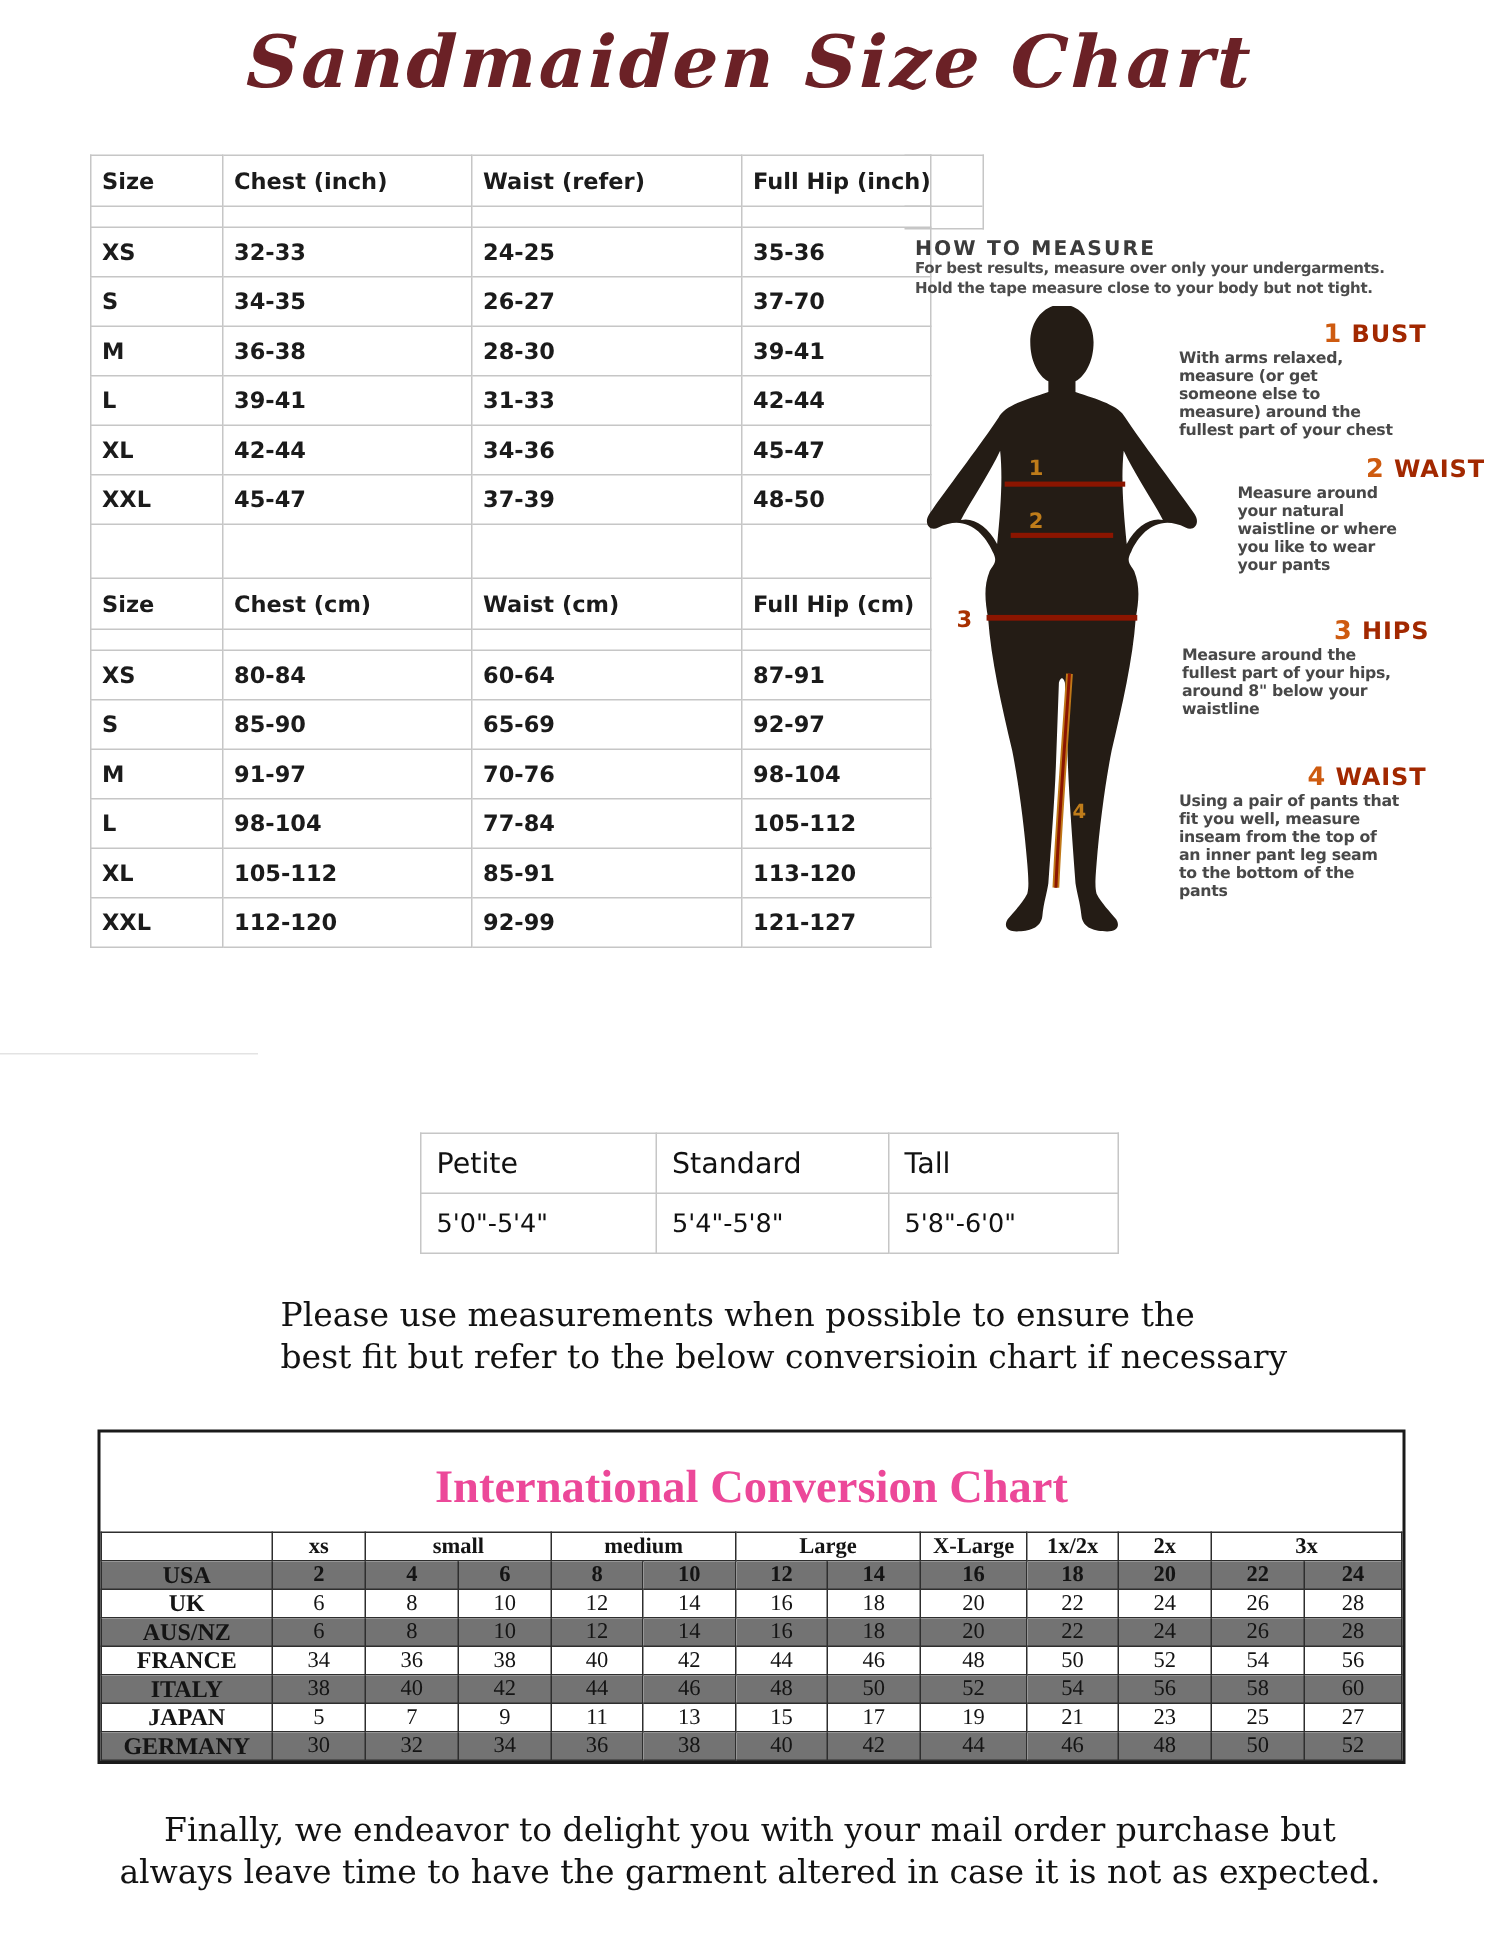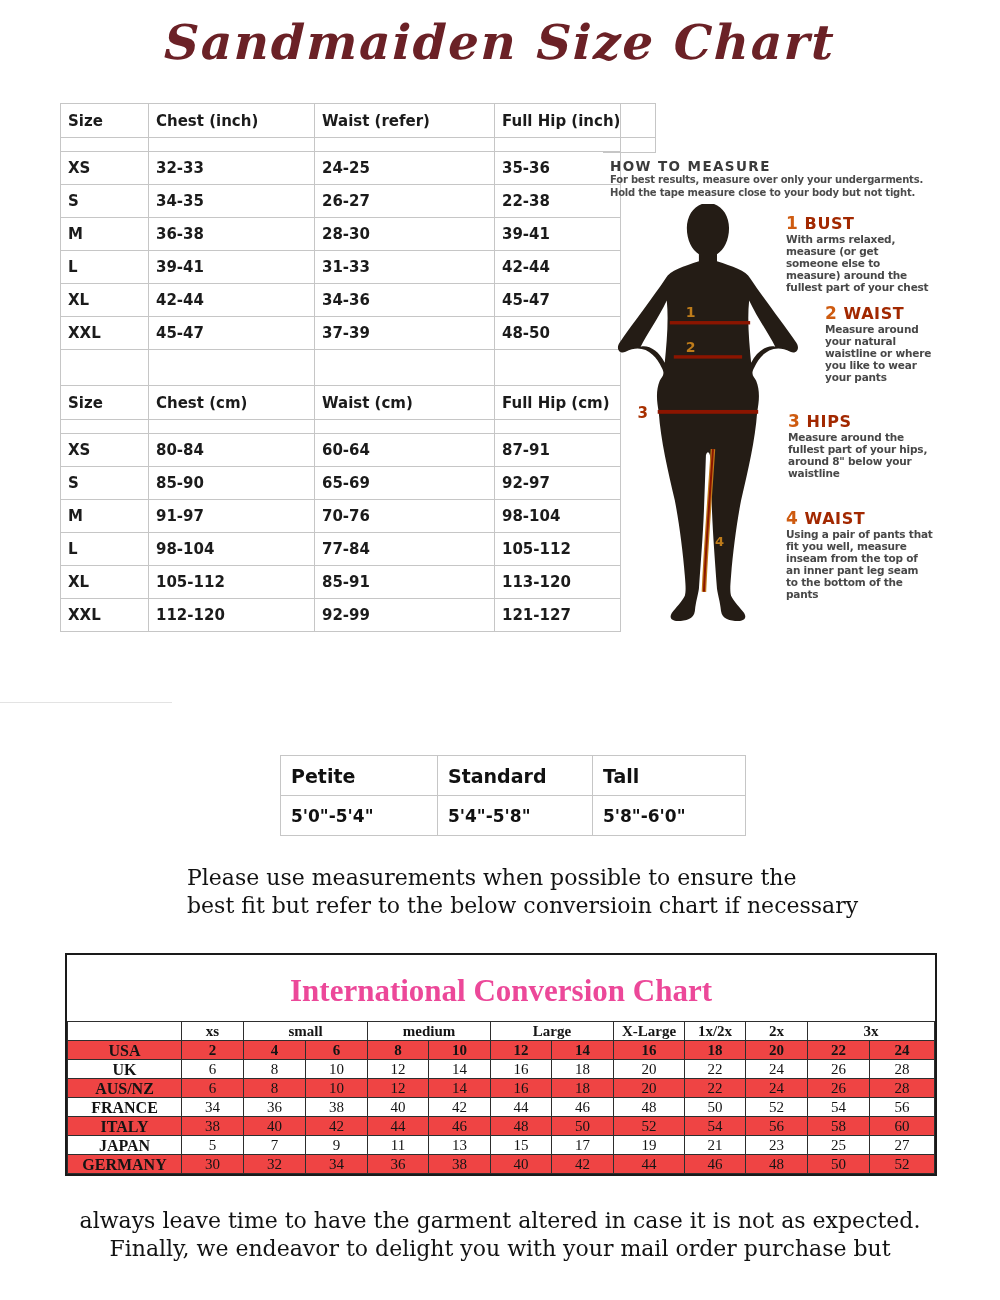--- a/index.html
+++ b/index.html
@@ -23,52 +23,52 @@
   .stub{position:absolute;left:543px;top:0;width:52px;height:48px;
         border-top:1px solid #c6c6c6;border-right:1px solid #c6c6c6;border-bottom:1px solid #c6c6c6;}
   .stub .inner{height:33px;border-bottom:1px solid #c6c6c6;}
 
   
   .measure{position:absolute;left:610px;top:158px;width:340px;height:482px;}
   .m-head{font-weight:bold;font-size:13.5px;letter-spacing:1.4px;color:#3b3b3b;}
   .m-sub div{font-weight:bold;font-size:10px;letter-spacing:-0.2px;line-height:12.5px;color:#4c4c4c;}
   .figure{position:absolute;left:3px;top:46px;}
   .step{position:absolute;width:165px;}
-  .step-h{font-weight:bold;font-size:16px;letter-spacing:0.6px;white-space:nowrap;}
+  .step-h{font-weight:bold;font-size:16px;letter-spacing:0.6px;white-space:nowrap;text-align:right;}
   .step-h .num{color:#CE5B10;font-size:17px;}
   .step-h .word{color:#A22800;}
   .step-lines div{font-weight:bold;font-size:10.5px;letter-spacing:-0.2px;line-height:12px;color:#484848;white-space:nowrap;}
   .mark{font-family:"DejaVu Sans",sans-serif;font-weight:bold;}
 
   
   .para{position:absolute;font-family:"DejaVu Serif",serif;font-size:22px;line-height:28px;color:#121212;}
   .adjust-note{left:187px;top:671px;}
   .conversion-note{left:187px;top:864px;}
   .closing-note{left:0;top:1207px;width:1000px;text-align:center;}
   .faint-line{position:absolute;left:0;top:702px;width:172px;height:1px;background:#e3e3e3;}
 
   
   .height-wrap{position:absolute;left:280px;top:755px;}
   table.height{border-collapse:collapse;table-layout:fixed;}
   table.height td{border:1px solid #c6c6c6;padding:0 0 0 10px;white-space:nowrap;
-                  font-family:"DejaVu Sans",sans-serif;font-weight:bold;color:#111;}
+                  font-family:"DejaVu Sans",sans-serif;font-weight:normal;color:#111;}
   table.height tr.hh{height:40px;}  table.height tr.hh td{font-size:19px;}
   table.height tr.hv{height:40px;}  table.height tr.hv td{font-size:17px;}
 
   
   .conv{position:absolute;left:65px;top:953px;width:868px;border:2px solid #1a1a1a;background:#fff;}
   .conv-title{height:66px;text-align:center;font-family:"Liberation Serif",serif;
               font-weight:bold;font-size:31px;color:#ec4899;padding-top:18px;box-sizing:border-box;}
   table.conv-t{border-collapse:collapse;table-layout:fixed;width:100%;}
   table.conv-t td{border:1px solid #2e2e2e;text-align:center;padding:0;overflow:hidden;
                   font-family:"Liberation Serif",serif;font-size:15px;color:#141414;line-height:17px;}
   table.conv-t tr{height:19px;}
   table.conv-t tr.grp td{font-weight:bold;font-size:15px;}
   table.conv-t td.region{font-weight:bold;font-size:16px;}
-  table.conv-t tr.beige td{background:#ef4444;}
+  table.conv-t tr.beige td{background:#737373;}
   table.conv-t tr.b0 td{font-weight:bold;}
 </style>
 </head>
 <body>
 
 <div class="page">
 
   <div class="title">Sandmaiden Size Chart</div>
 
   <div class="size-wrap">
@@ -95,21 +95,21 @@
           <tr class="data">
             <td>XS</td>
             <td>32-33</td>
             <td>24-25</td>
             <td>35-36</td>
           </tr>
           <tr class="data">
             <td>S</td>
             <td>34-35</td>
             <td>26-27</td>
-            <td>22-38</td>
+            <td>37-70</td>
           </tr>
           <tr class="data">
             <td>M</td>
             <td>36-38</td>
             <td>28-30</td>
             <td>39-41</td>
           </tr>
           <tr class="data">
             <td>L</td>
             <td>39-41</td>
@@ -429,17 +429,17 @@
             <td>46</td>
             <td>48</td>
             <td>50</td>
             <td>52</td>
           </tr>
         </tbody>
     </table>
   </div>
 
   <div class="para closing-note">
+    <div>Finally, we endeavor to delight you with your mail order purchase but</div>
     <div>always leave time to have the garment altered in case it is not as expected.</div>
-    <div>Finally, we endeavor to delight you with your mail order purchase but</div>
   </div>
 
 </div>
 
 </body></html>

